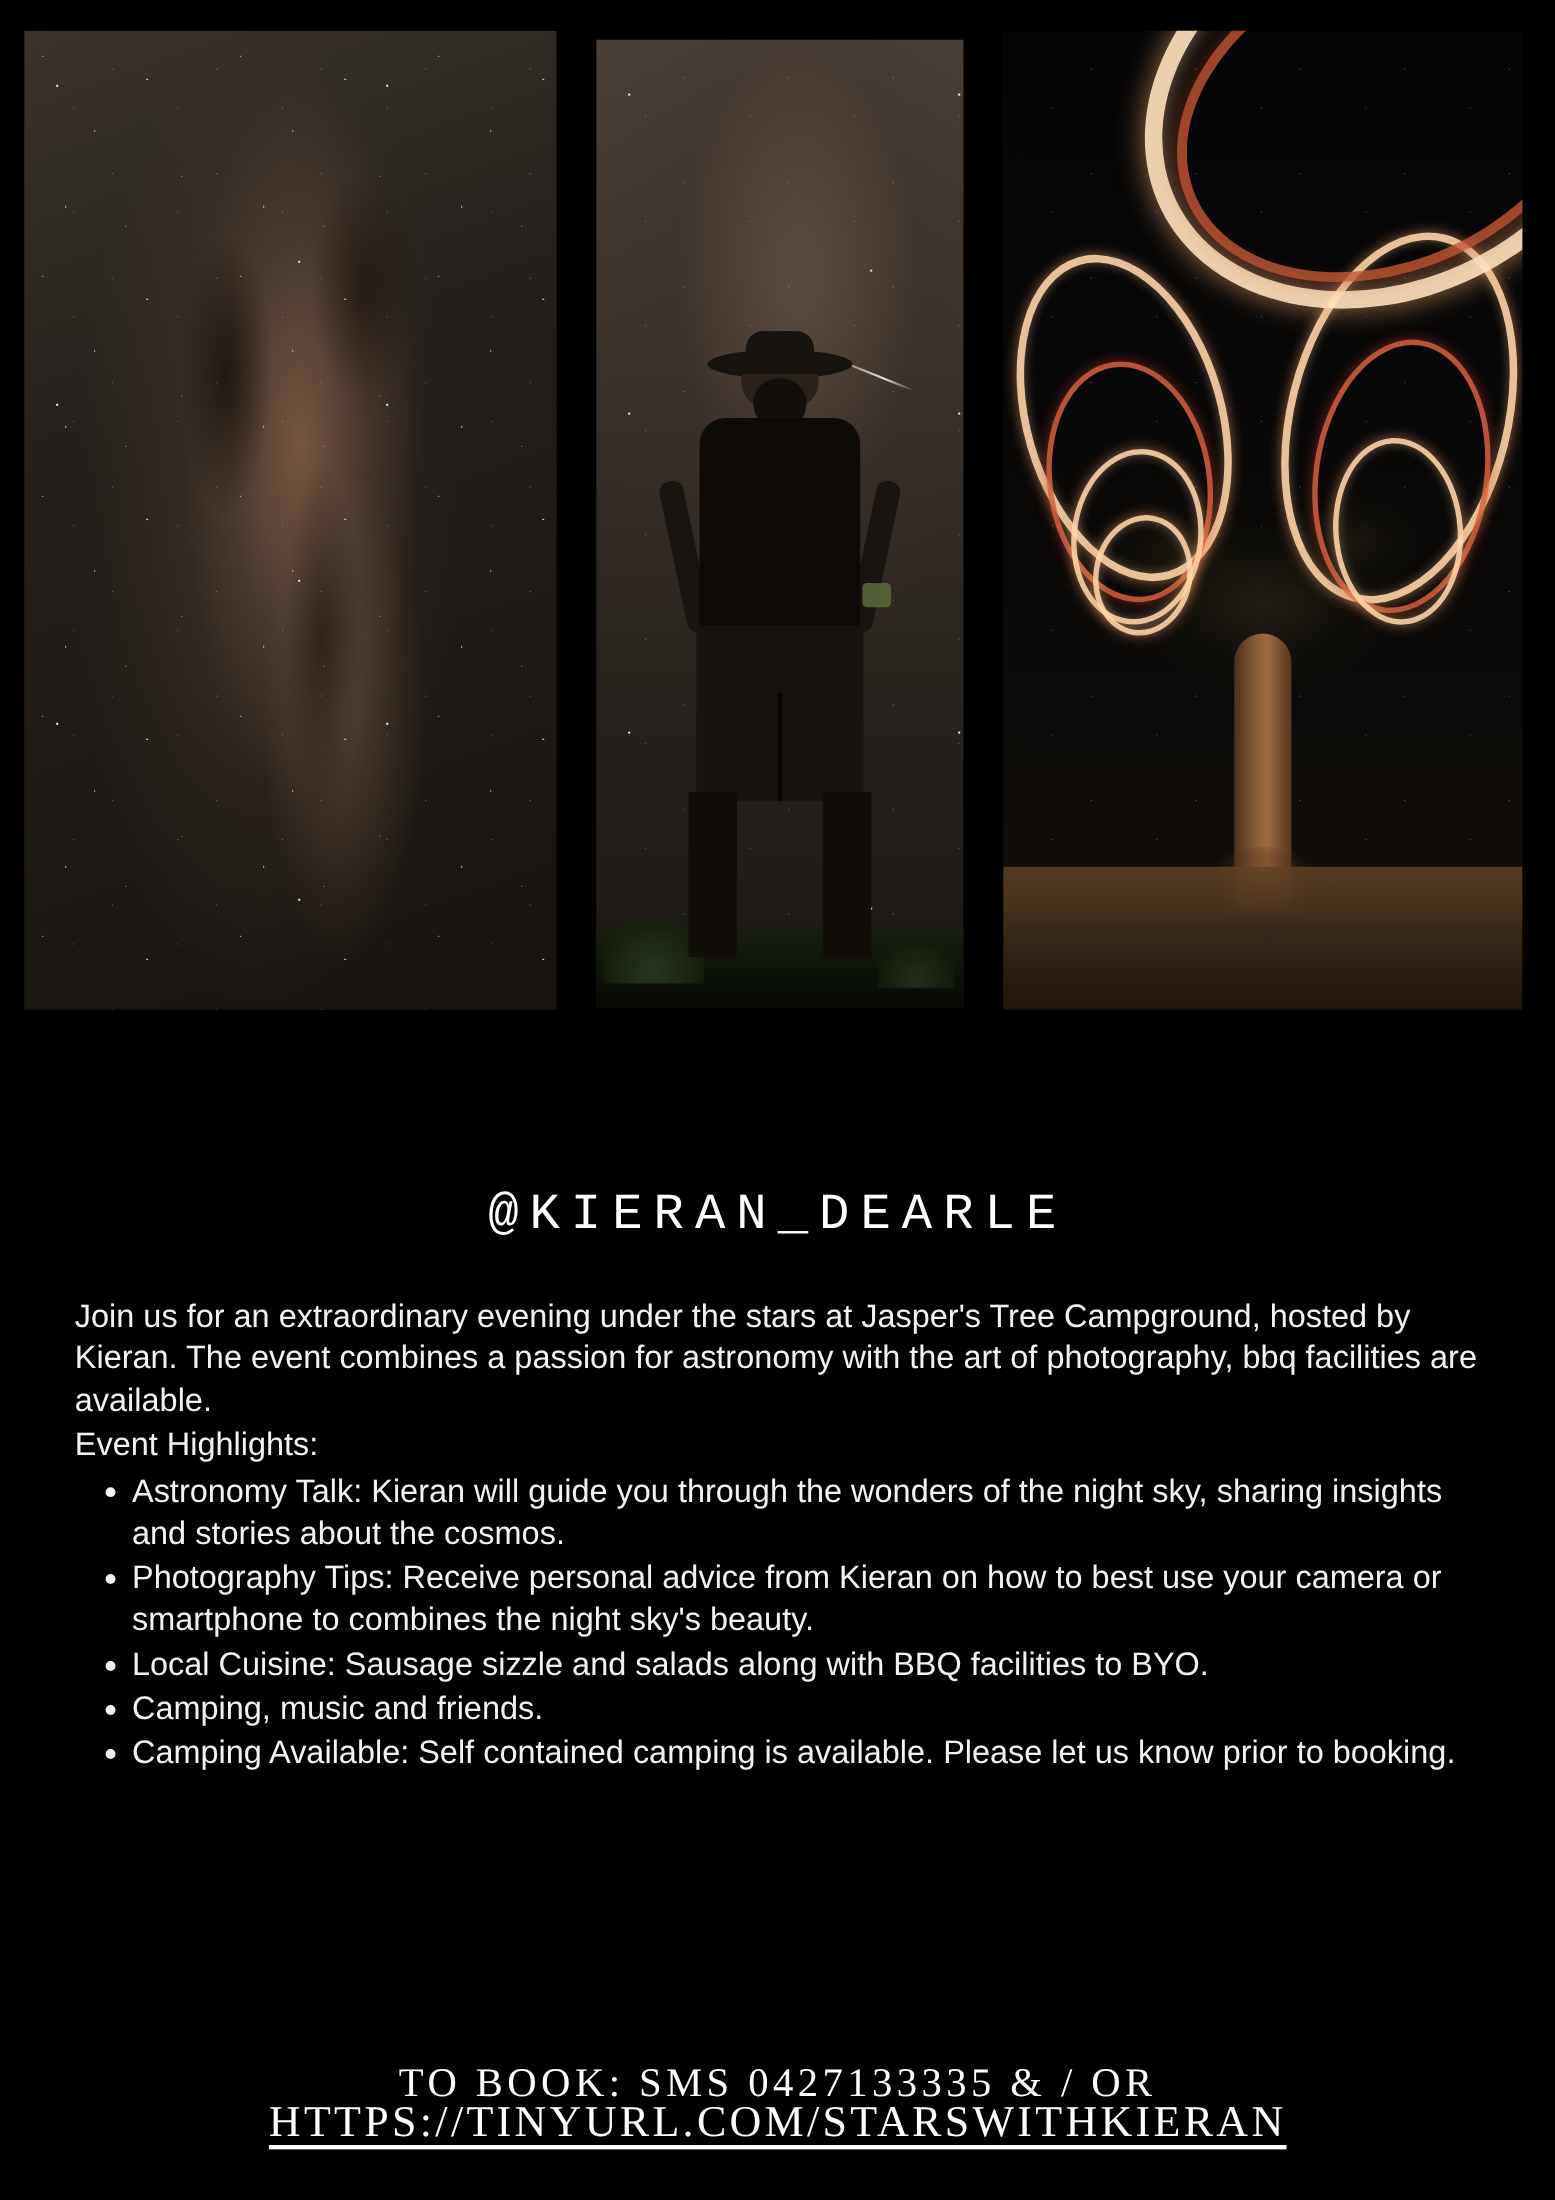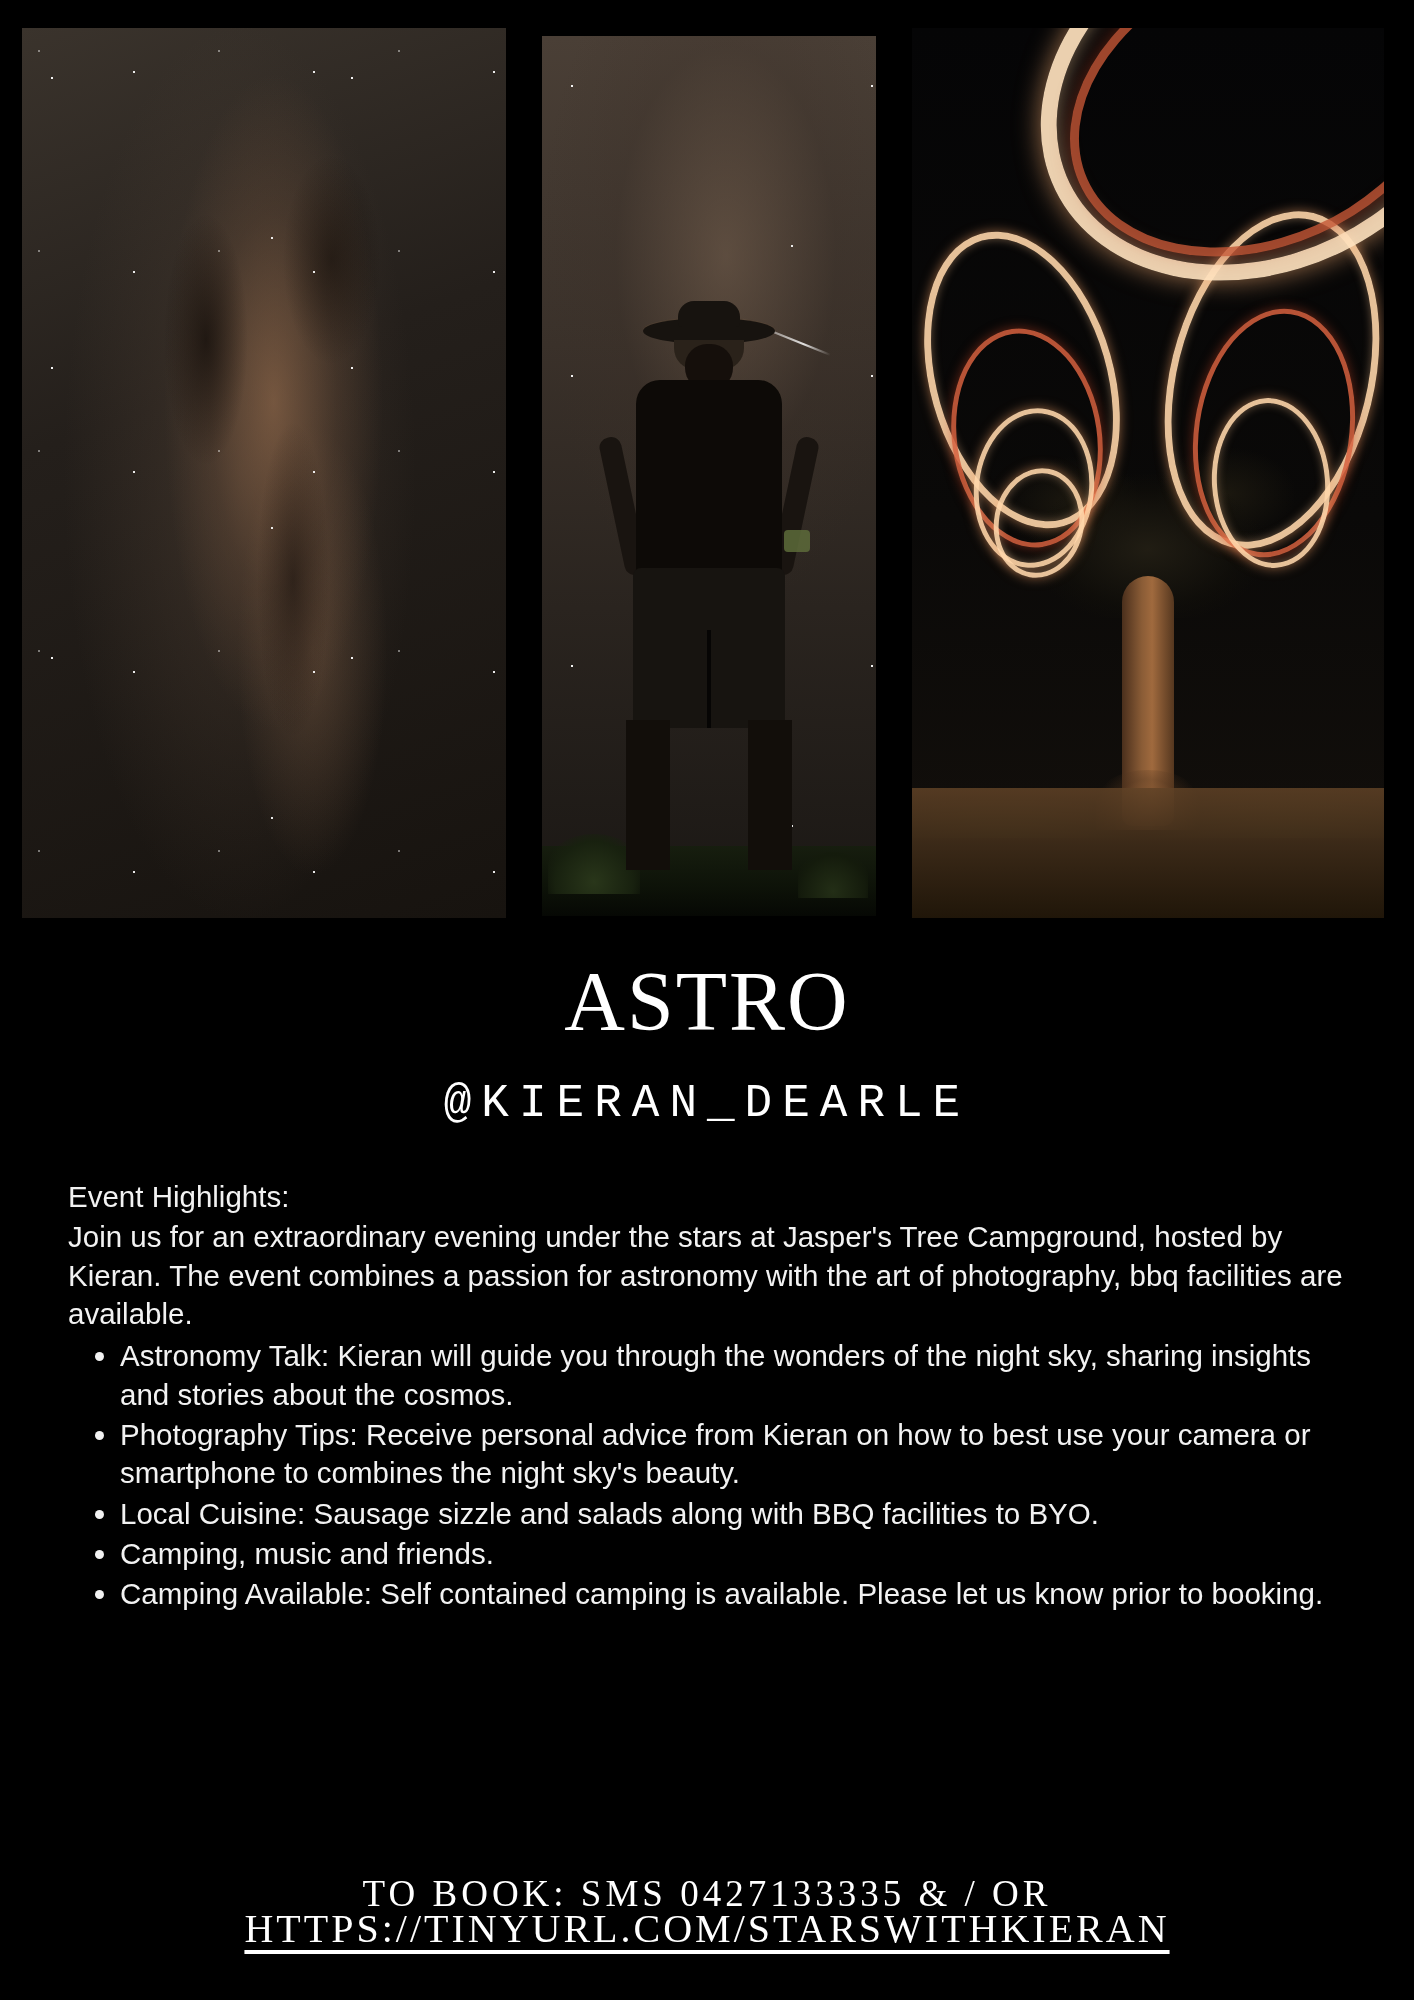--- a/index.html
+++ b/index.html
@@ -334,26 +334,25 @@
       <div class="lp lp-d"></div>
       <div class="lp lp-e"></div>
       <div class="lp lp-f red"></div>
       <div class="lp lp-g"></div>
       <div class="lp-top"></div>
       <div class="lp-top2"></div>
     </div>
 
   </div>
 
-  <div class="title">ASTRO</div>
   <div class="handle">@KIERAN_DEARLE</div>
 
   <div class="body-block">
+    <p>Join us for an extraordinary evening under the stars at Jasper's Tree Campground, hosted by Kieran. The event combines a passion for astronomy with the art of photography, bbq facilities are available.</p>
     <p>Event Highlights:</p>
-    <p>Join us for an extraordinary evening under the stars at Jasper's Tree Campground, hosted by Kieran. The event combines a passion for astronomy with the art of photography, bbq facilities are available.</p>
     <ul>
       <li>Astronomy Talk: Kieran will guide you through the wonders of the night sky, sharing insights and stories about the cosmos.</li>
       <li>Photography Tips: Receive personal advice from Kieran on how to best use your camera or smartphone to combines the night sky's beauty.</li>
       <li>Local Cuisine: Sausage sizzle and salads along with BBQ facilities to BYO.</li>
       <li>Camping, music and friends.</li>
       <li>Camping Available: Self contained camping is available. Please let us know prior to booking.</li>
     </ul>
   </div>
 
   <div class="booking booking-line1">TO BOOK: SMS 0427133335 &amp; / OR</div>

